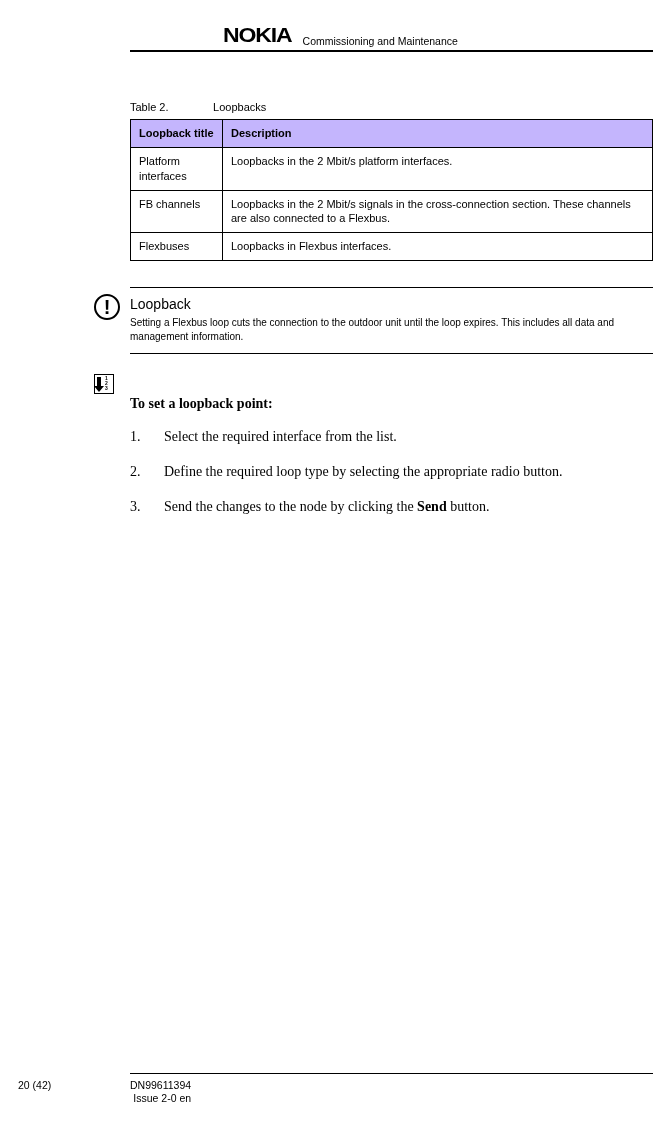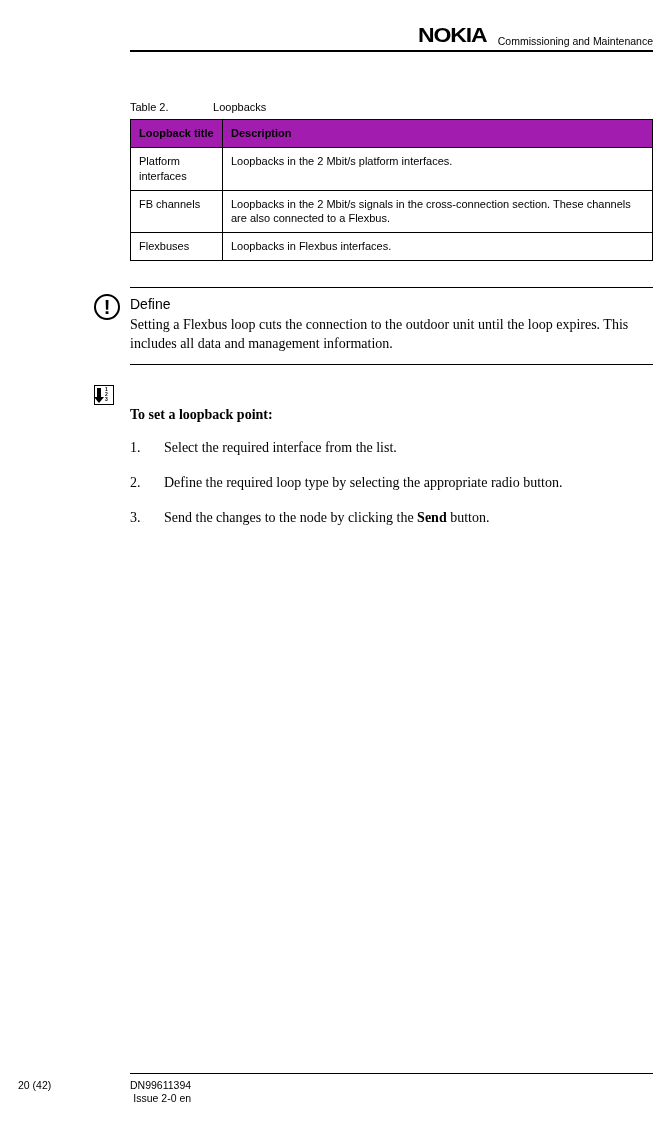--- a/index.html
+++ b/index.html
@@ -5,21 +5,21 @@
   * { box-sizing: border-box; margin: 0; padding: 0; }
   html, body { width: 671px; height: 1130px; background: #fff; font-family: Arial, Helvetica, sans-serif; }
   .page {
     width: 671px; height: 1130px;
     position: relative;
     padding: 0;
   }
   .header {
     position: absolute;
     top: 24px; left: 28px; right: 18px;
-    display: flex; justify-content: flex-end; align-items: flex-end;
+    display: flex; justify-content: center; align-items: flex-end;
   }
   .logo {
     font-family: Arial, sans-serif;
     font-weight: 900;
     font-size: 20px;
     letter-spacing: -1px;
     transform: scaleX(1.15);
     transform-origin: left;
   }
   .header-title {
@@ -53,21 +53,21 @@
   }
   table.loopbacks th, table.loopbacks td {
     border: 1px solid #000;
     padding: 6px 8px;
     text-align: left;
     vertical-align: top;
     line-height: 1.35;
   }
   table.loopbacks th {
     font-weight: bold;
-    background: #a21caf;
+    background: #c4b5fd;
   }
   table.loopbacks .col1 { width: 92px; }
 
   .caution-block {
     margin-top: 26px;
     border-top: 1px solid #000;
     border-bottom: 1px solid #000;
     padding: 8px 0 10px 0;
     position: relative;
   }
@@ -85,22 +85,22 @@
     font-weight: 900;
     font-size: 20px;
     line-height: 1;
   }
   .caution-title {
     font-family: Arial, sans-serif;
     font-size: 14px;
     margin-bottom: 4px;
   }
   .caution-body {
-    font-family: Liberation Serif, serif;
-    font-size: 14px;
+    font-family: Liberation Sans, sans-serif;
+    font-size: 10px;
     line-height: 1.35;
   }
 
   .steps-block {
     margin-top: 42px;
     position: relative;
   }
   .steps-icon-wrap {
     position: absolute;
     left: -36px; top: -22px;
@@ -211,21 +211,21 @@
           <td>Flexbuses</td>
           <td>Loopbacks in Flexbus interfaces.</td>
         </tr>
       </tbody>
     </table>
 
     <div class="caution-block">
       <div class="caution-icon-wrap">
         <div class="caution-icon">!</div>
       </div>
-      <div class="caution-title">Define</div>
+      <div class="caution-title">Loopback</div>
       <div class="caution-body">Setting a Flexbus loop cuts the connection to the outdoor unit until the loop expires. This includes all data and management information.</div>
     </div>
 
     <div class="steps-block">
       <div class="steps-icon-wrap">
         <div class="steps-icon">
           <div class="arrow"></div>
           <div class="arrowhead"></div>
           1<br>2<br>3
         </div>

